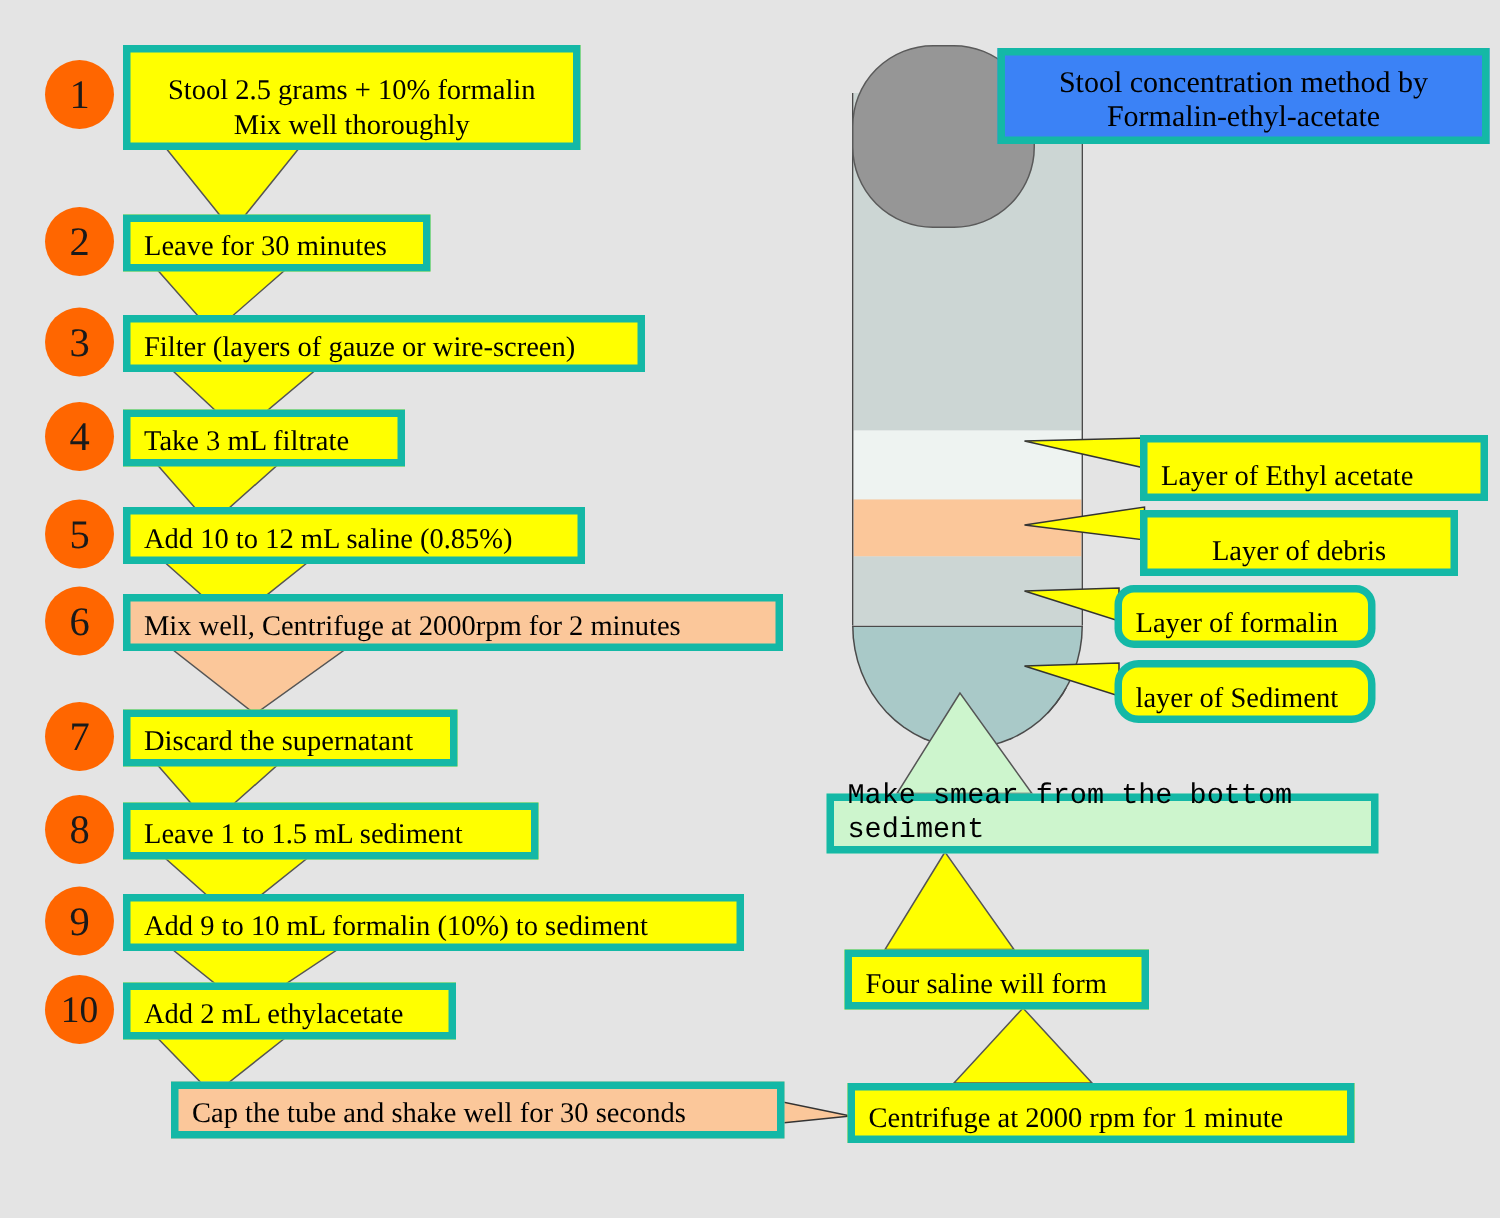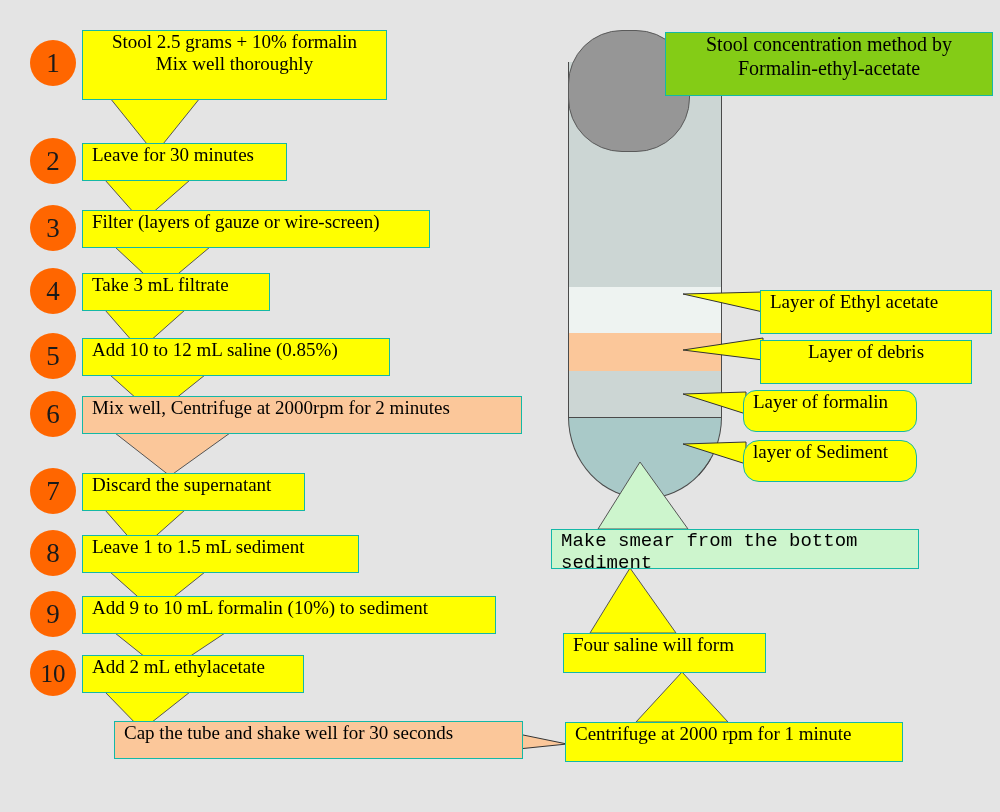--- a/index.html
+++ b/index.html
@@ -23,33 +23,33 @@
     font-size:27px;line-height:1;
     color:#1a1a1a;
     z-index:6;
   }
   .num-circle.wide{font-size:25px;}
 
   
   .callout{
     position:absolute;
     box-sizing:border-box;
-    border:1px solid #14b8a6;
+    border:5px solid #14b8a6;
     z-index:5;
-    display:flex;align-items:flex-start;
+    display:flex;align-items:flex-end;
     font-size:19px;
     line-height:1.18;
     padding:0 9px;
   }
   .callout.center{justify-content:center;text-align:center;}
   .callout .txt{display:block;width:100%;}
   .c-yellow{background:#ffff00;}
   .c-peach{background:#fbc79a;}
   .c-green{background:#cdf5cd;}
-  .c-lime{background:#84cc16;}
+  .c-lime{background:#3b82f6;}
 
   
   .tail{position:absolute;z-index:4;overflow:visible;}
 
   
   #tube-wrap{position:absolute;z-index:2;}
   .tube-cap{
     position:absolute;
     background:#969696;
     border:1px solid #5a5a5a;

